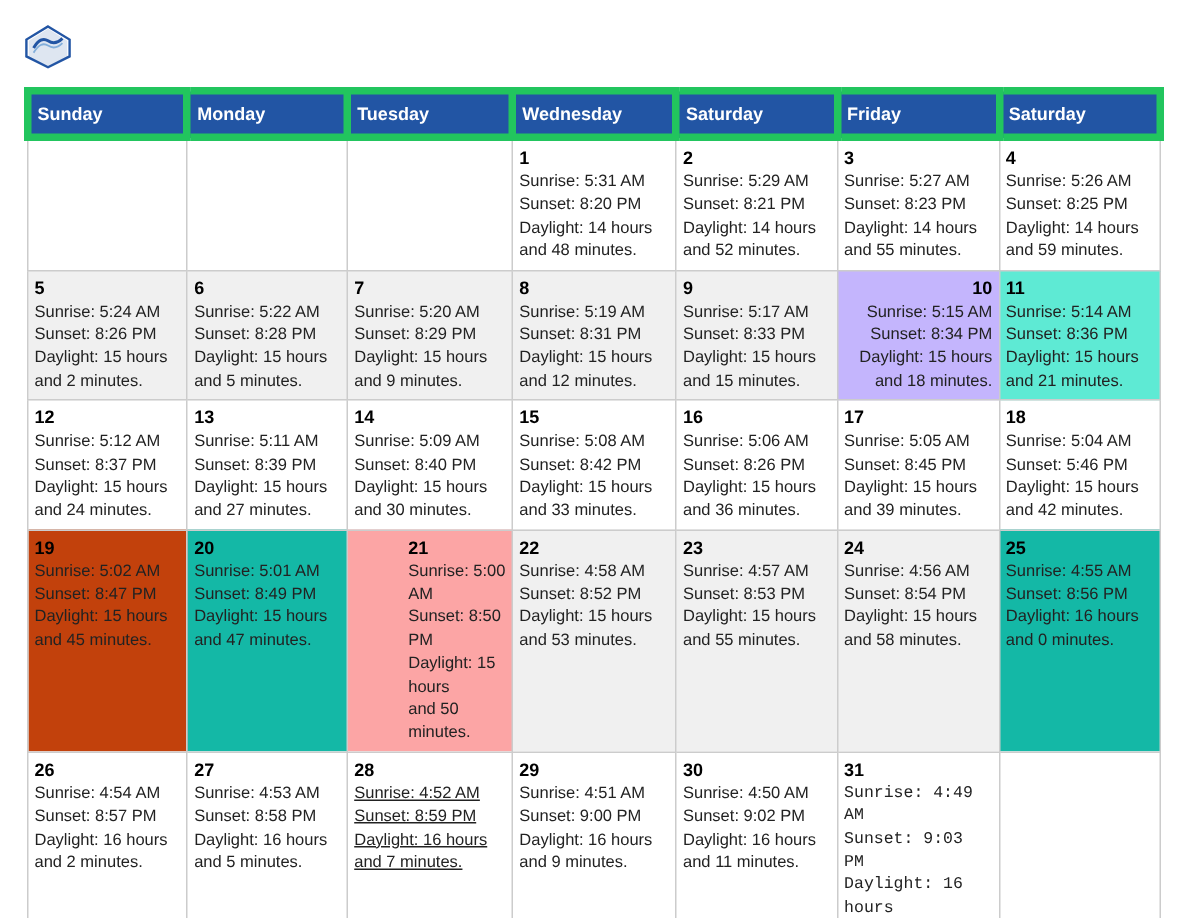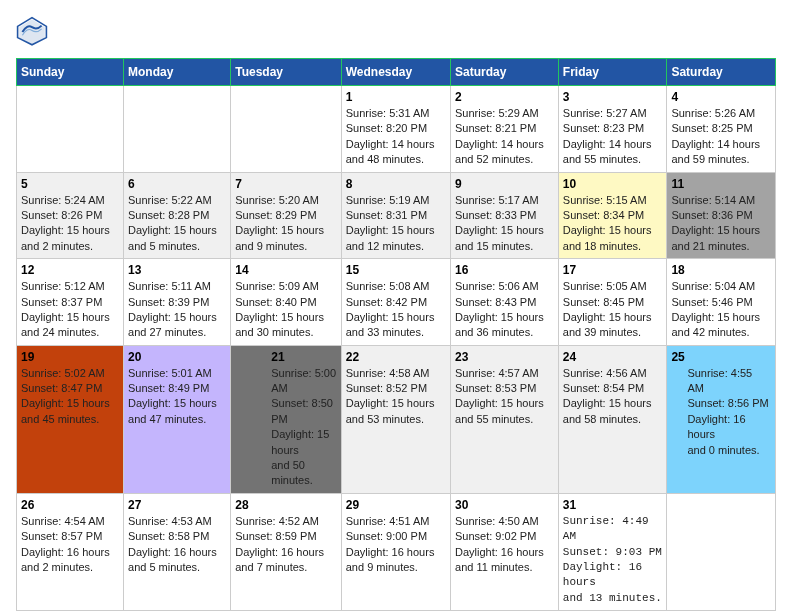--- a/index.html
+++ b/index.html
@@ -47,21 +47,21 @@
       width: 100%;
       border-collapse: collapse;
       font-size: 11px;
     }
     .calendar th {
       background-color: #2255a4;
       color: #fff;
       padding: 6px 4px;
       text-align: left;
       font-size: 12px;
-      border: 1px solid #22c55e;
+      border: 5px solid #22c55e;
     }
     .calendar td {
       border: 1px solid #ccc;
       vertical-align: top;
       padding: 4px;
       width: 113px;
       height: 80px;
       background: #fff;
     }
     .calendar tr:nth-child(even) td {
@@ -177,28 +177,28 @@
 Daylight: 15 hours
 and 12 minutes.</div>
         </td>
         <td style="background: rgb(240, 240, 240);">
           <span class="day-num">9</span>
           <div class="day-info" style="white-space: pre-line;">Sunrise: 5:17 AM
 Sunset: 8:33 PM
 Daylight: 15 hours
 and 15 minutes.</div>
         </td>
-        <td style="background: #fef9c3;">
+        <td style="background: #c4b5fd; text-align: right;">
           <span class="day-num">10</span>
           <div class="day-info" style="white-space: pre-line;">Sunrise: 5:15 AM
 Sunset: 8:34 PM
 Daylight: 15 hours
 and 18 minutes.</div>
         </td>
-        <td style="background: #a3a3a3; margin-left: 42px;">
+        <td style="background: #5eead4; margin-left: 42px;">
           <span class="day-num">11</span>
           <div class="day-info" style="white-space: pre-line;">Sunrise: 5:14 AM
 Sunset: 8:36 PM
 Daylight: 15 hours
 and 21 minutes.</div>
         </td>
       </tr>
       <tr>
         <td>
           <span class="day-num">12</span>
@@ -224,21 +224,21 @@
         <td>
           <span class="day-num">15</span>
           <div class="day-info" style="white-space: pre-line;">Sunrise: 5:08 AM
 Sunset: 8:42 PM
 Daylight: 15 hours
 and 33 minutes.</div>
         </td>
         <td>
           <span class="day-num">16</span>
           <div class="day-info" style="white-space: pre-line;">Sunrise: 5:06 AM
-Sunset: 8:43 PM
+Sunset: 8:26 PM
 Daylight: 15 hours
 and 36 minutes.</div>
         </td>
         <td>
           <span class="day-num">17</span>
           <div class="day-info" style="white-space: pre-line;">Sunrise: 5:05 AM
 Sunset: 8:45 PM
 Daylight: 15 hours
 and 39 minutes.</div>
         </td>
@@ -251,28 +251,28 @@
         </td>
       </tr>
       <tr>
         <td style="background: #c2410c;">
           <span class="day-num">19</span>
           <div class="day-info" style="white-space: pre-line;">Sunrise: 5:02 AM
 Sunset: 8:47 PM
 Daylight: 15 hours
 and 45 minutes.</div>
         </td>
-        <td style="background: #c4b5fd;">
+        <td style="background: #14b8a6;">
           <span class="day-num">20</span>
           <div class="day-info" style="white-space: pre-line;">Sunrise: 5:01 AM
 Sunset: 8:49 PM
 Daylight: 15 hours
 and 47 minutes.</div>
         </td>
-        <td style="background: #737373; padding-left: 40px;">
+        <td style="background: #fca5a5; padding-left: 40px;">
           <span class="day-num">21</span>
           <div class="day-info" style="white-space: pre-line;">Sunrise: 5:00 AM
 Sunset: 8:50 PM
 Daylight: 15 hours
 and 50 minutes.</div>
         </td>
         <td style="background: rgb(240, 240, 240);">
           <span class="day-num">22</span>
           <div class="day-info" style="white-space: pre-line;">Sunrise: 4:58 AM
 Sunset: 8:52 PM
@@ -286,23 +286,23 @@
 Daylight: 15 hours
 and 55 minutes.</div>
         </td>
         <td style="background: rgb(240, 240, 240); margin-top: 16px;">
           <span class="day-num">24</span>
           <div class="day-info" style="white-space: pre-line;">Sunrise: 4:56 AM
 Sunset: 8:54 PM
 Daylight: 15 hours
 and 58 minutes.</div>
         </td>
-        <td style="background: #7dd3fc;">
+        <td style="background: #14b8a6;">
           <span class="day-num">25</span>
-          <div class="day-info" style="white-space: pre-line; margin-left: 16px;">Sunrise: 4:55 AM
+          <div class="day-info" style="white-space: pre-line;">Sunrise: 4:55 AM
 Sunset: 8:56 PM
 Daylight: 16 hours
 and 0 minutes.</div>
         </td>
       </tr>
       <tr>
         <td>
           <span class="day-num">26</span>
           <div class="day-info" style="white-space: pre-line;">Sunrise: 4:54 AM
 Sunset: 8:57 PM
@@ -311,21 +311,21 @@
         </td>
         <td>
           <span class="day-num">27</span>
           <div class="day-info" style="white-space: pre-line;">Sunrise: 4:53 AM
 Sunset: 8:58 PM
 Daylight: 16 hours
 and 5 minutes.</div>
         </td>
         <td>
           <span class="day-num">28</span>
-          <div class="day-info" style="white-space: pre-line;">Sunrise: 4:52 AM
+          <div class="day-info" style="white-space: pre-line; text-decoration: underline;">Sunrise: 4:52 AM
 Sunset: 8:59 PM
 Daylight: 16 hours
 and 7 minutes.</div>
         </td>
         <td>
           <span class="day-num">29</span>
           <div class="day-info" style="white-space: pre-line;">Sunrise: 4:51 AM
 Sunset: 9:00 PM
 Daylight: 16 hours
 and 9 minutes.</div>

